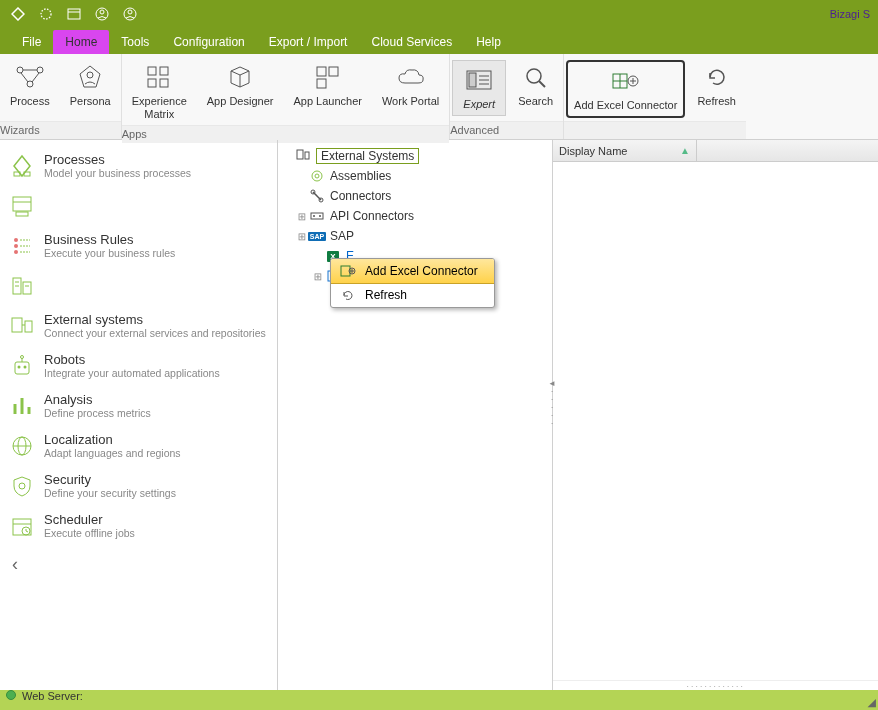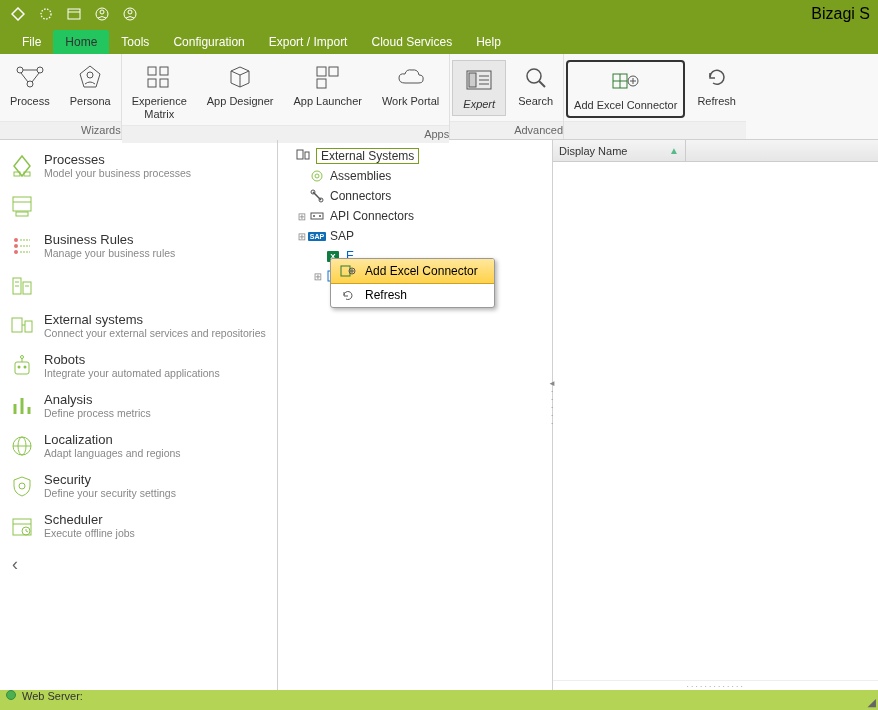--- a/index.html
+++ b/index.html
@@ -1,32 +1,32 @@
 <!DOCTYPE html>
 <html><head>
 <meta charset="utf-8">
 <style>
 * { box-sizing: border-box; margin: 0; padding: 0; font-family: "Segoe UI", Arial, sans-serif; }
 body { width: 878px; height: 710px; background: #fff; overflow: hidden; position: relative; }
 
 
 .titlebar { height: 28px; background: #7a9e1e; display: flex; align-items: center; padding: 0 4px; position: relative; }
 .titlebar .tb-icon { width: 18px; height: 18px; margin: 0 5px; display: inline-flex; align-items: center; justify-content: center; color: #fff; }
-.titlebar .app-title { position: absolute; right: 8px; color: #000000; font-size: 16px; }
+.titlebar .app-title { position: absolute; right: 8px; color: #4c1d95; font-size: 11px; }
 
 
 .menutabs { height: 26px; background: #7a9e1e; display: flex; align-items: flex-end; padding-left: 10px; }
 .menutab { color: #fff; font-size: 12px; padding: 5px 12px; cursor: pointer; }
-.menutab.active { background: #22c55e; color: #333; border-radius: 2px 2px 0 0; }
+.menutab.active { background: #d946ef; color: #333; border-radius: 2px 2px 0 0; }
 
 
 .ribbon { height: 86px; background: #f8f8f8; border-bottom: 1px solid #d0d0d0; display: flex; }
 .ribbon-group { display:flex; flex-direction:column; border-right:1px solid #e0e0e0; padding: 4px 0 0 0;}
 .ribbon-group .items { display:flex; flex:1; align-items:flex-start; }
-.ribbon-group .label { font-size:11px; color:#666; text-align:right; padding:2px 0 3px 0; background:#f0f0f0; border-top:1px solid #e8e8e8;}
+.ribbon-group .label { font-size:11px; color:#666; text-align:left; padding:2px 0 3px 0; background:#f0f0f0; border-top:1px solid #e8e8e8;}
 .ribbon-item { display:flex; flex-direction:column; align-items:center; padding:4px 10px; cursor:pointer; font-size:11px; color:#333; text-align:center; line-height:1.2; }
 .ribbon-item .ricon { width:32px; height:30px; display:flex; align-items:center; justify-content:center; margin-bottom:3px; }
 .ribbon-item.boxed { border:2px solid #333; border-radius:4px; margin:2px; padding:2px 4px;}
 .ribbon-item.wide { padding:4px 6px;}
 
 
 .main { display:flex; height: calc(100% - 28px - 26px - 86px - 20px); }
 .leftpane { width:278px; border-right:1px solid #d0d0d0; padding:6px 4px; overflow:hidden; }
 .nav-item { display:flex; padding:6px 4px; cursor:pointer; }
 .nav-item .nicon { width:28px; height:28px; margin-right:8px; display:flex; align-items:center; justify-content:center; flex-shrink:0;}
@@ -44,21 +44,21 @@
 .tree-row .boxed-label { border:1px solid #7a9e1e; padding:0 4px;}
 
 .ctx-menu { position:absolute; left:52px; top:118px; width:165px; background:#fff; border:1px solid #999; box-shadow:2px 2px 4px rgba(0,0,0,0.3); border-radius:3px; overflow:hidden;}
 .ctx-item { display:flex; align-items:center; font-size:12px; padding:4px 8px; cursor:pointer;}
 .ctx-item .cicon { width:18px; height:16px; margin-right:8px; display:flex; align-items:center; justify-content:center;}
 .ctx-item.hl { background:linear-gradient(#ffe79c,#ffd24a); border:1px solid #c9a227; margin:-1px;}
 
 .rightpane { flex:1; display:flex; flex-direction:column;}
 .grid-header { height:22px; background:linear-gradient(#f4f4f4,#e6e6e6); border-bottom:1px solid #ccc; display:flex; font-size:11px; color:#333;}
 .grid-col { border-right:1px solid #ccc; padding:3px 6px; display:flex; align-items:center;}
-.grid-col.dn { width:133px; justify-content:space-between;align-items:center;}
+.grid-col.dn { width:144px; justify-content:space-between;align-items:center;}
 .grid-col.desc { flex:1;margin-top:41px;}
 .sort-arrow { color:#5b8; font-size:10px;}
 .grid-body { flex:1; background:#fff;}
 .grip { height:10px; display:flex; align-items:center; justify-content:center; color:#aaa; font-size:9px; letter-spacing:2px; border-top:1px solid #eee;}
 .splitter-grip { position:absolute; left:-5px; top:240px; width:8px; font-size:8px; color:#888; line-height:1; text-align:center;}
 .right-rel { position:relative; flex:1; display:flex; flex-direction:column;}
 
 
 .statusbar { height:20px; background:#b4d455; display:flex; font-size:11px; color:#333; padding:0 6px; position:relative;}
 .statusbar .dot { width:10px; height:10px; background:#4caf50; border-radius:50%; margin-right:6px; border:1px solid #388e3c;}
@@ -277,21 +277,21 @@
             <circle cx="6" cy="6" r="2" fill="#e57373"></circle>
             <circle cx="6" cy="12" r="2" fill="#e57373"></circle>
             <circle cx="6" cy="18" r="2" fill="#e57373"></circle>
             <line x1="10" y1="6" x2="20" y2="6" stroke="#8bc34a" stroke-dasharray="2,1"></line>
             <line x1="10" y1="12" x2="20" y2="12" stroke="#8bc34a" stroke-dasharray="2,1"></line>
             <line x1="10" y1="18" x2="20" y2="18" stroke="#8bc34a" stroke-dasharray="2,1"></line>
           </svg>
         </span>
       <span class="ntext">
           <span class="ntitle">Business Rules</span>
-          <span class="ndesc">Manage your business rules</span>
+          <span class="ndesc">Execute your business rules</span>
         </span>
     </div>
     <div class="nav-item">
       <span class="nicon">
           <svg width="24" height="24">
             <rect x="3" y="4" width="8" height="16" fill="none" stroke="#8bc34a"></rect>
             <rect x="13" y="8" width="8" height="12" fill="none" stroke="#8bc34a"></rect>
             <line x1="5" y1="8" x2="9" y2="8" stroke="#8bc34a"></line>
             <line x1="5" y1="12" x2="9" y2="12" stroke="#8bc34a"></line>
             <line x1="15" y1="12" x2="19" y2="12" stroke="#8bc34a"></line>

